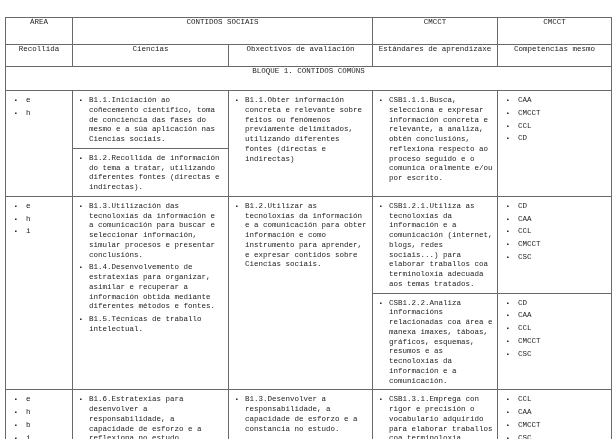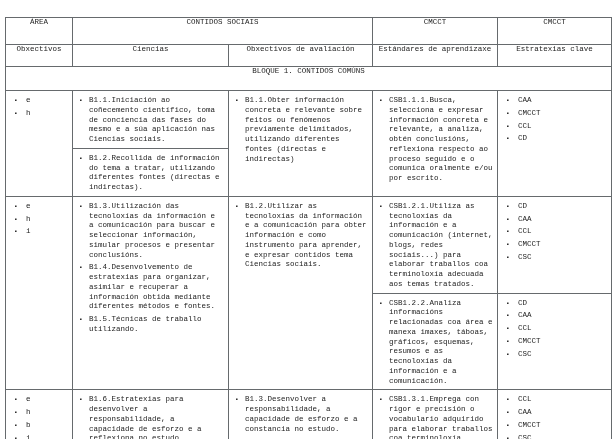--- a/index.html
+++ b/index.html
@@ -73,25 +73,25 @@
 
   <tbody>
         <tr class="hrow1">
     <td class="hc"><span>ÁREA</span></td>
     <td class="hc" colspan="2"><span>CONTIDOS SOCIAIS</span></td>
     <td class="hc"><span>CMCCT</span></td>
     <td class="hc"><span>CMCCT</span></td>
   </tr>
 
   <tr class="hrow2">
-    <td class="hc"><span>Obxectivos</span></td>
+    <td class="hc"><span>Recollida</span></td>
     <td class="hc"><span>Ciencias</span></td>
     <td class="hc"><span>Obxectivos de avaliación</span></td>
     <td class="hc"><span>Estándares de aprendizaxe</span></td>
-    <td class="hc"><span>Estratexias clave</span></td>
+    <td class="hc"><span>Competencias mesmo</span></td>
   </tr>
 
   <tr class="brow">
     <td class="hc" colspan="5"><span>BLOQUE 1. CONTIDOS COMÚNS</span></td>
   </tr>
 
   <tr class="r1a">
     <td rowspan="2">
       <div class="cellpad obx">
         <div class="li">
@@ -183,29 +183,29 @@
         <div class="li">
                 <span class="b">▪</span>
                 <span class="t">B1.3.Utilización das tecnoloxías da información e a comunicación para buscar e seleccionar información, simular procesos e presentar conclusións.</span>
               </div>
         <div class="li">
                 <span class="b">▪</span>
                 <span class="t">B1.4.Desenvolvemento de estratexias para organizar, asimilar e recuperar a información obtida mediante diferentes métodos e fontes.</span>
               </div>
         <div class="li">
                 <span class="b">▪</span>
-                <span class="t">B1.5.Técnicas de traballo utilizando.</span>
-              </div>
-      </div>
-    </td>
-    <td rowspan="2">
-      <div class="cellpad">
-        <div class="li">
-                <span class="b">▪</span>
-                <span class="t">B1.2.Utilizar as tecnoloxías da información e a comunicación para obter información e como instrumento para aprender, e expresar contidos tema Ciencias sociais.</span>
+                <span class="t">B1.5.Técnicas de traballo intelectual.</span>
+              </div>
+      </div>
+    </td>
+    <td rowspan="2">
+      <div class="cellpad">
+        <div class="li">
+                <span class="b">▪</span>
+                <span class="t">B1.2.Utilizar as tecnoloxías da información e a comunicación para obter información e como instrumento para aprender, e expresar contidos sobre Ciencias sociais.</span>
               </div>
       </div>
     </td>
     <td>
       <div class="cellpad">
         <div class="li">
                 <span class="b">▪</span>
                 <span class="t">CSB1.2.1.Utiliza as tecnoloxías da información e a comunicación (internet, blogs, redes sociais...) para elaborar traballos coa terminoloxía adecuada aos temas tratados.</span>
               </div>
       </div>

